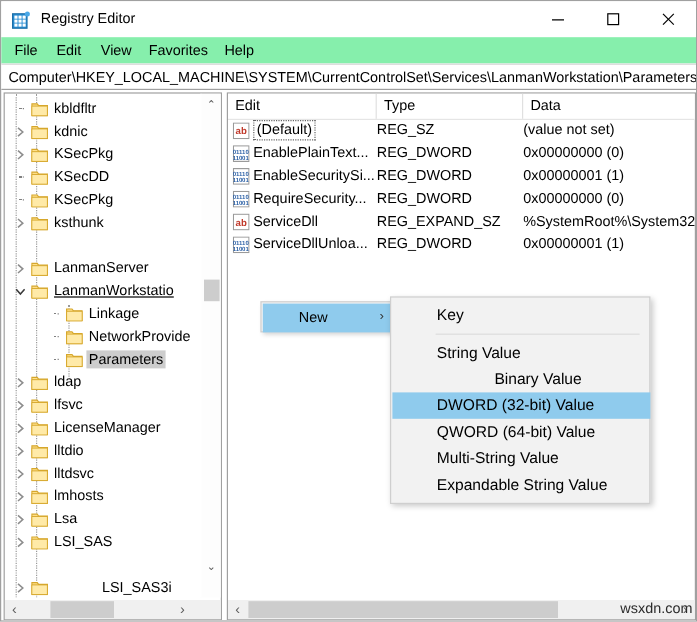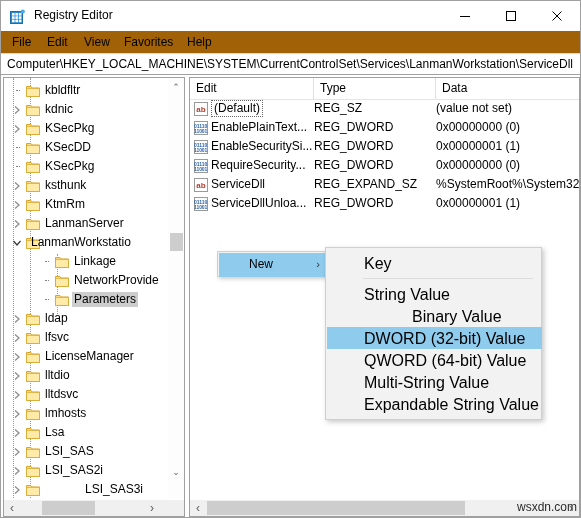--- a/index.html
+++ b/index.html
@@ -53,21 +53,21 @@
   .wbtn svg { display: block; }
   .btn-min { right: 92px; }
   .btn-max { right: 46px; }
   .btn-close { right: 0px; }
 
   
   .menubar {
     position: absolute;
     left: 0; top: 30px;
     width: 100%; height: 22px;
-    background: #a16207;
+    background: #86efac;
   }
   .menu-item {
     position: absolute;
     top: 2px; height: 18px;
     padding: 0 7px;
     line-height: 18px;
     font-size: 12px;
     color: #000000;
     white-space: nowrap;
     cursor: default;
@@ -302,21 +302,21 @@
     position: absolute;
     left: 1px;
     width: 215px; height: 22px;
     font-size: 12px;
     cursor: default;
   }
   .ctx-item.hl { background: #8fcbed; }
   .ctx-item-label {
     position: absolute;
     left: 37px; top: 3px;
-    font-size: 16px;
+    font-size: 13px;
     white-space: nowrap;
     color: #000;
   }
   .ctx-sep {
     position: absolute;
     left: 37px;
     width: 170px; height: 1px;
     background: #dcdcdc;
   }
 
@@ -374,21 +374,21 @@
 
   <div class="menubar">
     <div class="menu-item" style="left:4px">File</div>
     <div class="menu-item" style="left:39px">Edit</div>
     <div class="menu-item" style="left:76px">View</div>
     <div class="menu-item" style="left:116px">Favorites</div>
     <div class="menu-item" style="left:179px">Help</div>
   </div>
 
   <div class="addressbar">
-    <span class="address-text">Computer\HKEY_LOCAL_MACHINE\SYSTEM\CurrentControlSet\Services\LanmanWorkstation\ServiceDll</span>
+    <span class="address-text">Computer\HKEY_LOCAL_MACHINE\SYSTEM\CurrentControlSet\Services\LanmanWorkstation\Parameters</span>
   </div>
 
   <div class="pane-tree">
     <div class="tree-viewport" id="tree-viewport">
 
       <div class="guide" style="left:9px;  height:420px;"></div>
       <div class="guide" style="left:26px; height:420px;"></div>
       <div class="guide" style="left:53px; top:176px; height:60px;"></div>
     <div class="tree-row" style="top: 3px;">
           <span class="tw-dots" style="left: 6px;"></span>
@@ -443,32 +443,20 @@
             <svg width="8" height="10" viewBox="0 0 8 10">
               <polyline points="2,1.5 6,5 2,8.5" fill="none" stroke="#8d8d8d" stroke-width="1.3"></polyline>
             </svg>
           </span>
           <span class="folder" style="left: 22px;"><svg width="14" height="12" viewBox="0 0 14 12">
               <path d="M0.5 1.5 L5 1.5 L6.2 3 L13.5 3 L13.5 11.5 L0.5 11.5 Z" fill="#ffe08a" stroke="#d6a72c" stroke-width="1"></path>
               <path d="M0.5 3.4 L13.5 3.4 L13.5 11.5 L0.5 11.5 Z" fill="#ffeaa8" stroke="#d6a72c" stroke-width="0.8"></path>
             </svg></span>
           <span class="tree-label" style="left: 39px;">ksthunk</span>
         </div>
-        <div class="tree-row" style="top: 117px;">
-          <span class="tw-arrow" style="left: 6px;">
-            <svg width="8" height="10" viewBox="0 0 8 10">
-              <polyline points="2,1.5 6,5 2,8.5" fill="none" stroke="#8d8d8d" stroke-width="1.3"></polyline>
-            </svg>
-          </span>
-          <span class="folder" style="left: 22px;"><svg width="14" height="12" viewBox="0 0 14 12">
-              <path d="M0.5 1.5 L5 1.5 L6.2 3 L13.5 3 L13.5 11.5 L0.5 11.5 Z" fill="#ffe08a" stroke="#d6a72c" stroke-width="1"></path>
-              <path d="M0.5 3.4 L13.5 3.4 L13.5 11.5 L0.5 11.5 Z" fill="#ffeaa8" stroke="#d6a72c" stroke-width="0.8"></path>
-            </svg></span>
-          <span class="tree-label" style="left: 39px;">KtmRm</span>
-        </div>
         <div class="tree-row" style="top: 136px;">
           <span class="tw-arrow" style="left: 6px;">
             <svg width="8" height="10" viewBox="0 0 8 10">
               <polyline points="2,1.5 6,5 2,8.5" fill="none" stroke="#8d8d8d" stroke-width="1.3"></polyline>
             </svg>
           </span>
           <span class="folder" style="left: 22px;"><svg width="14" height="12" viewBox="0 0 14 12">
               <path d="M0.5 1.5 L5 1.5 L6.2 3 L13.5 3 L13.5 11.5 L0.5 11.5 Z" fill="#ffe08a" stroke="#d6a72c" stroke-width="1"></path>
               <path d="M0.5 3.4 L13.5 3.4 L13.5 11.5 L0.5 11.5 Z" fill="#ffeaa8" stroke="#d6a72c" stroke-width="0.8"></path>
             </svg></span>
@@ -477,21 +465,21 @@
         <div class="tree-row" style="top: 155px;">
           <span class="tw-arrow" style="left: 6px;">
             <svg width="10" height="8" viewBox="0 0 10 8">
               <polyline points="1.5,2 5,6 8.5,2" fill="none" stroke="#3a3a3a" stroke-width="1.3"></polyline>
             </svg>
           </span>
           <span class="folder" style="left: 22px;"><svg width="14" height="12" viewBox="0 0 14 12">
               <path d="M0.5 1.5 L5 1.5 L6.2 3 L13.5 3 L13.5 11.5 L0.5 11.5 Z" fill="#ffe08a" stroke="#d6a72c" stroke-width="1"></path>
               <path d="M0.5 3.4 L13.5 3.4 L13.5 11.5 L0.5 11.5 Z" fill="#ffeaa8" stroke="#d6a72c" stroke-width="0.8"></path>
             </svg></span>
-          <span class="tree-label" style="left: 25px;">LanmanWorkstatio</span>
+          <span class="tree-label" style="left: 39px; text-decoration: underline;">LanmanWorkstatio</span>
         </div>
         <div class="tree-row" style="top: 174px;">
           <span class="tw-dots" style="left: 35px;"></span>
           <span class="folder" style="left: 51px;"><svg width="14" height="12" viewBox="0 0 14 12">
               <path d="M0.5 1.5 L5 1.5 L6.2 3 L13.5 3 L13.5 11.5 L0.5 11.5 Z" fill="#ffe08a" stroke="#d6a72c" stroke-width="1"></path>
               <path d="M0.5 3.4 L13.5 3.4 L13.5 11.5 L0.5 11.5 Z" fill="#ffeaa8" stroke="#d6a72c" stroke-width="0.8"></path>
             </svg></span>
           <span class="tree-label" style="left: 68px;">Linkage</span>
         </div>
         <div class="tree-row" style="top: 193px;">
@@ -598,32 +586,20 @@
           <span class="tw-arrow" style="left: 6px;">
             <svg width="8" height="10" viewBox="0 0 8 10">
               <polyline points="2,1.5 6,5 2,8.5" fill="none" stroke="#8d8d8d" stroke-width="1.3"></polyline>
             </svg>
           </span>
           <span class="folder" style="left: 22px;"><svg width="14" height="12" viewBox="0 0 14 12">
               <path d="M0.5 1.5 L5 1.5 L6.2 3 L13.5 3 L13.5 11.5 L0.5 11.5 Z" fill="#ffe08a" stroke="#d6a72c" stroke-width="1"></path>
               <path d="M0.5 3.4 L13.5 3.4 L13.5 11.5 L0.5 11.5 Z" fill="#ffeaa8" stroke="#d6a72c" stroke-width="0.8"></path>
             </svg></span>
           <span class="tree-label" style="left: 39px;">Lsa</span>
-        </div>
-        <div class="tree-row" style="top: 383px;">
-          <span class="tw-arrow" style="left: 6px;">
-            <svg width="8" height="10" viewBox="0 0 8 10">
-              <polyline points="2,1.5 6,5 2,8.5" fill="none" stroke="#8d8d8d" stroke-width="1.3"></polyline>
-            </svg>
-          </span>
-          <span class="folder" style="left: 22px;"><svg width="14" height="12" viewBox="0 0 14 12">
-              <path d="M0.5 1.5 L5 1.5 L6.2 3 L13.5 3 L13.5 11.5 L0.5 11.5 Z" fill="#ffe08a" stroke="#d6a72c" stroke-width="1"></path>
-              <path d="M0.5 3.4 L13.5 3.4 L13.5 11.5 L0.5 11.5 Z" fill="#ffeaa8" stroke="#d6a72c" stroke-width="0.8"></path>
-            </svg></span>
-          <span class="tree-label" style="left: 39px;">LSI_SAS2i</span>
         </div>
         <div class="tree-row" style="top: 402px;">
           <span class="tw-arrow" style="left: 6px;">
             <svg width="8" height="10" viewBox="0 0 8 10">
               <polyline points="2,1.5 6,5 2,8.5" fill="none" stroke="#8d8d8d" stroke-width="1.3"></polyline>
             </svg>
           </span>
           <span class="folder" style="left: 22px;"><svg width="14" height="12" viewBox="0 0 14 12">
               <path d="M0.5 1.5 L5 1.5 L6.2 3 L13.5 3 L13.5 11.5 L0.5 11.5 Z" fill="#ffe08a" stroke="#d6a72c" stroke-width="1"></path>
               <path d="M0.5 3.4 L13.5 3.4 L13.5 11.5 L0.5 11.5 Z" fill="#ffeaa8" stroke="#d6a72c" stroke-width="0.8"></path>

